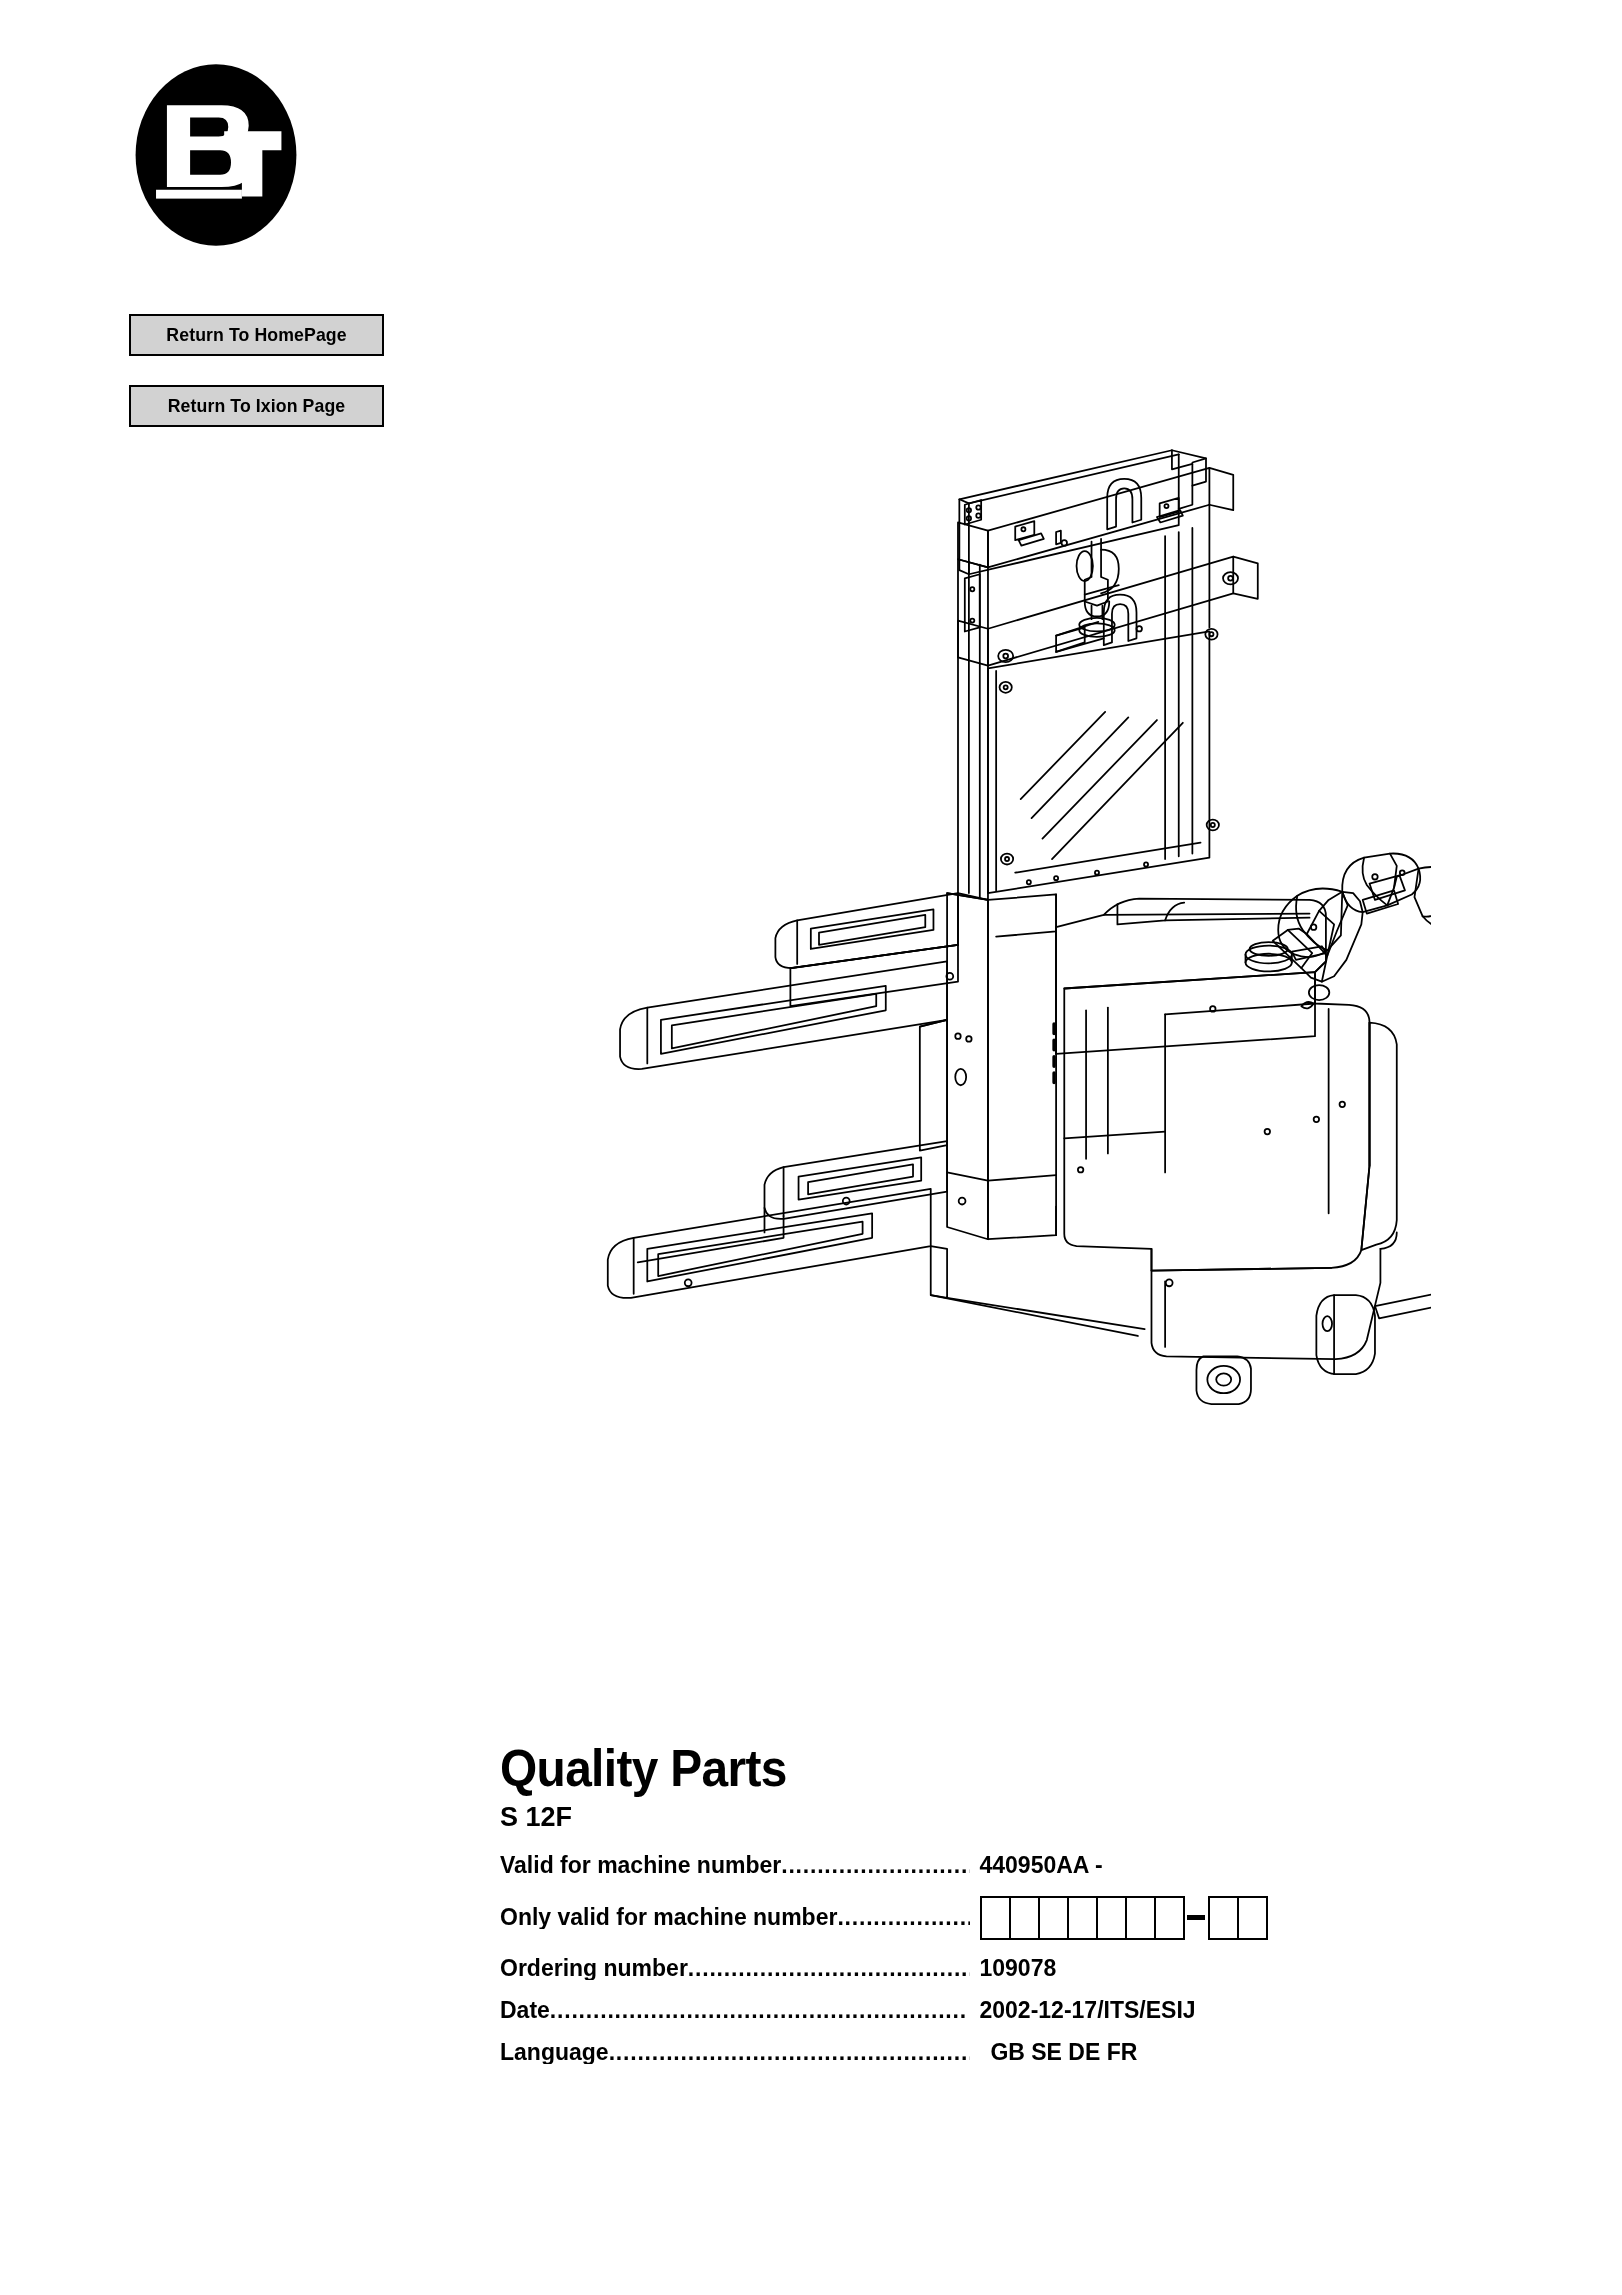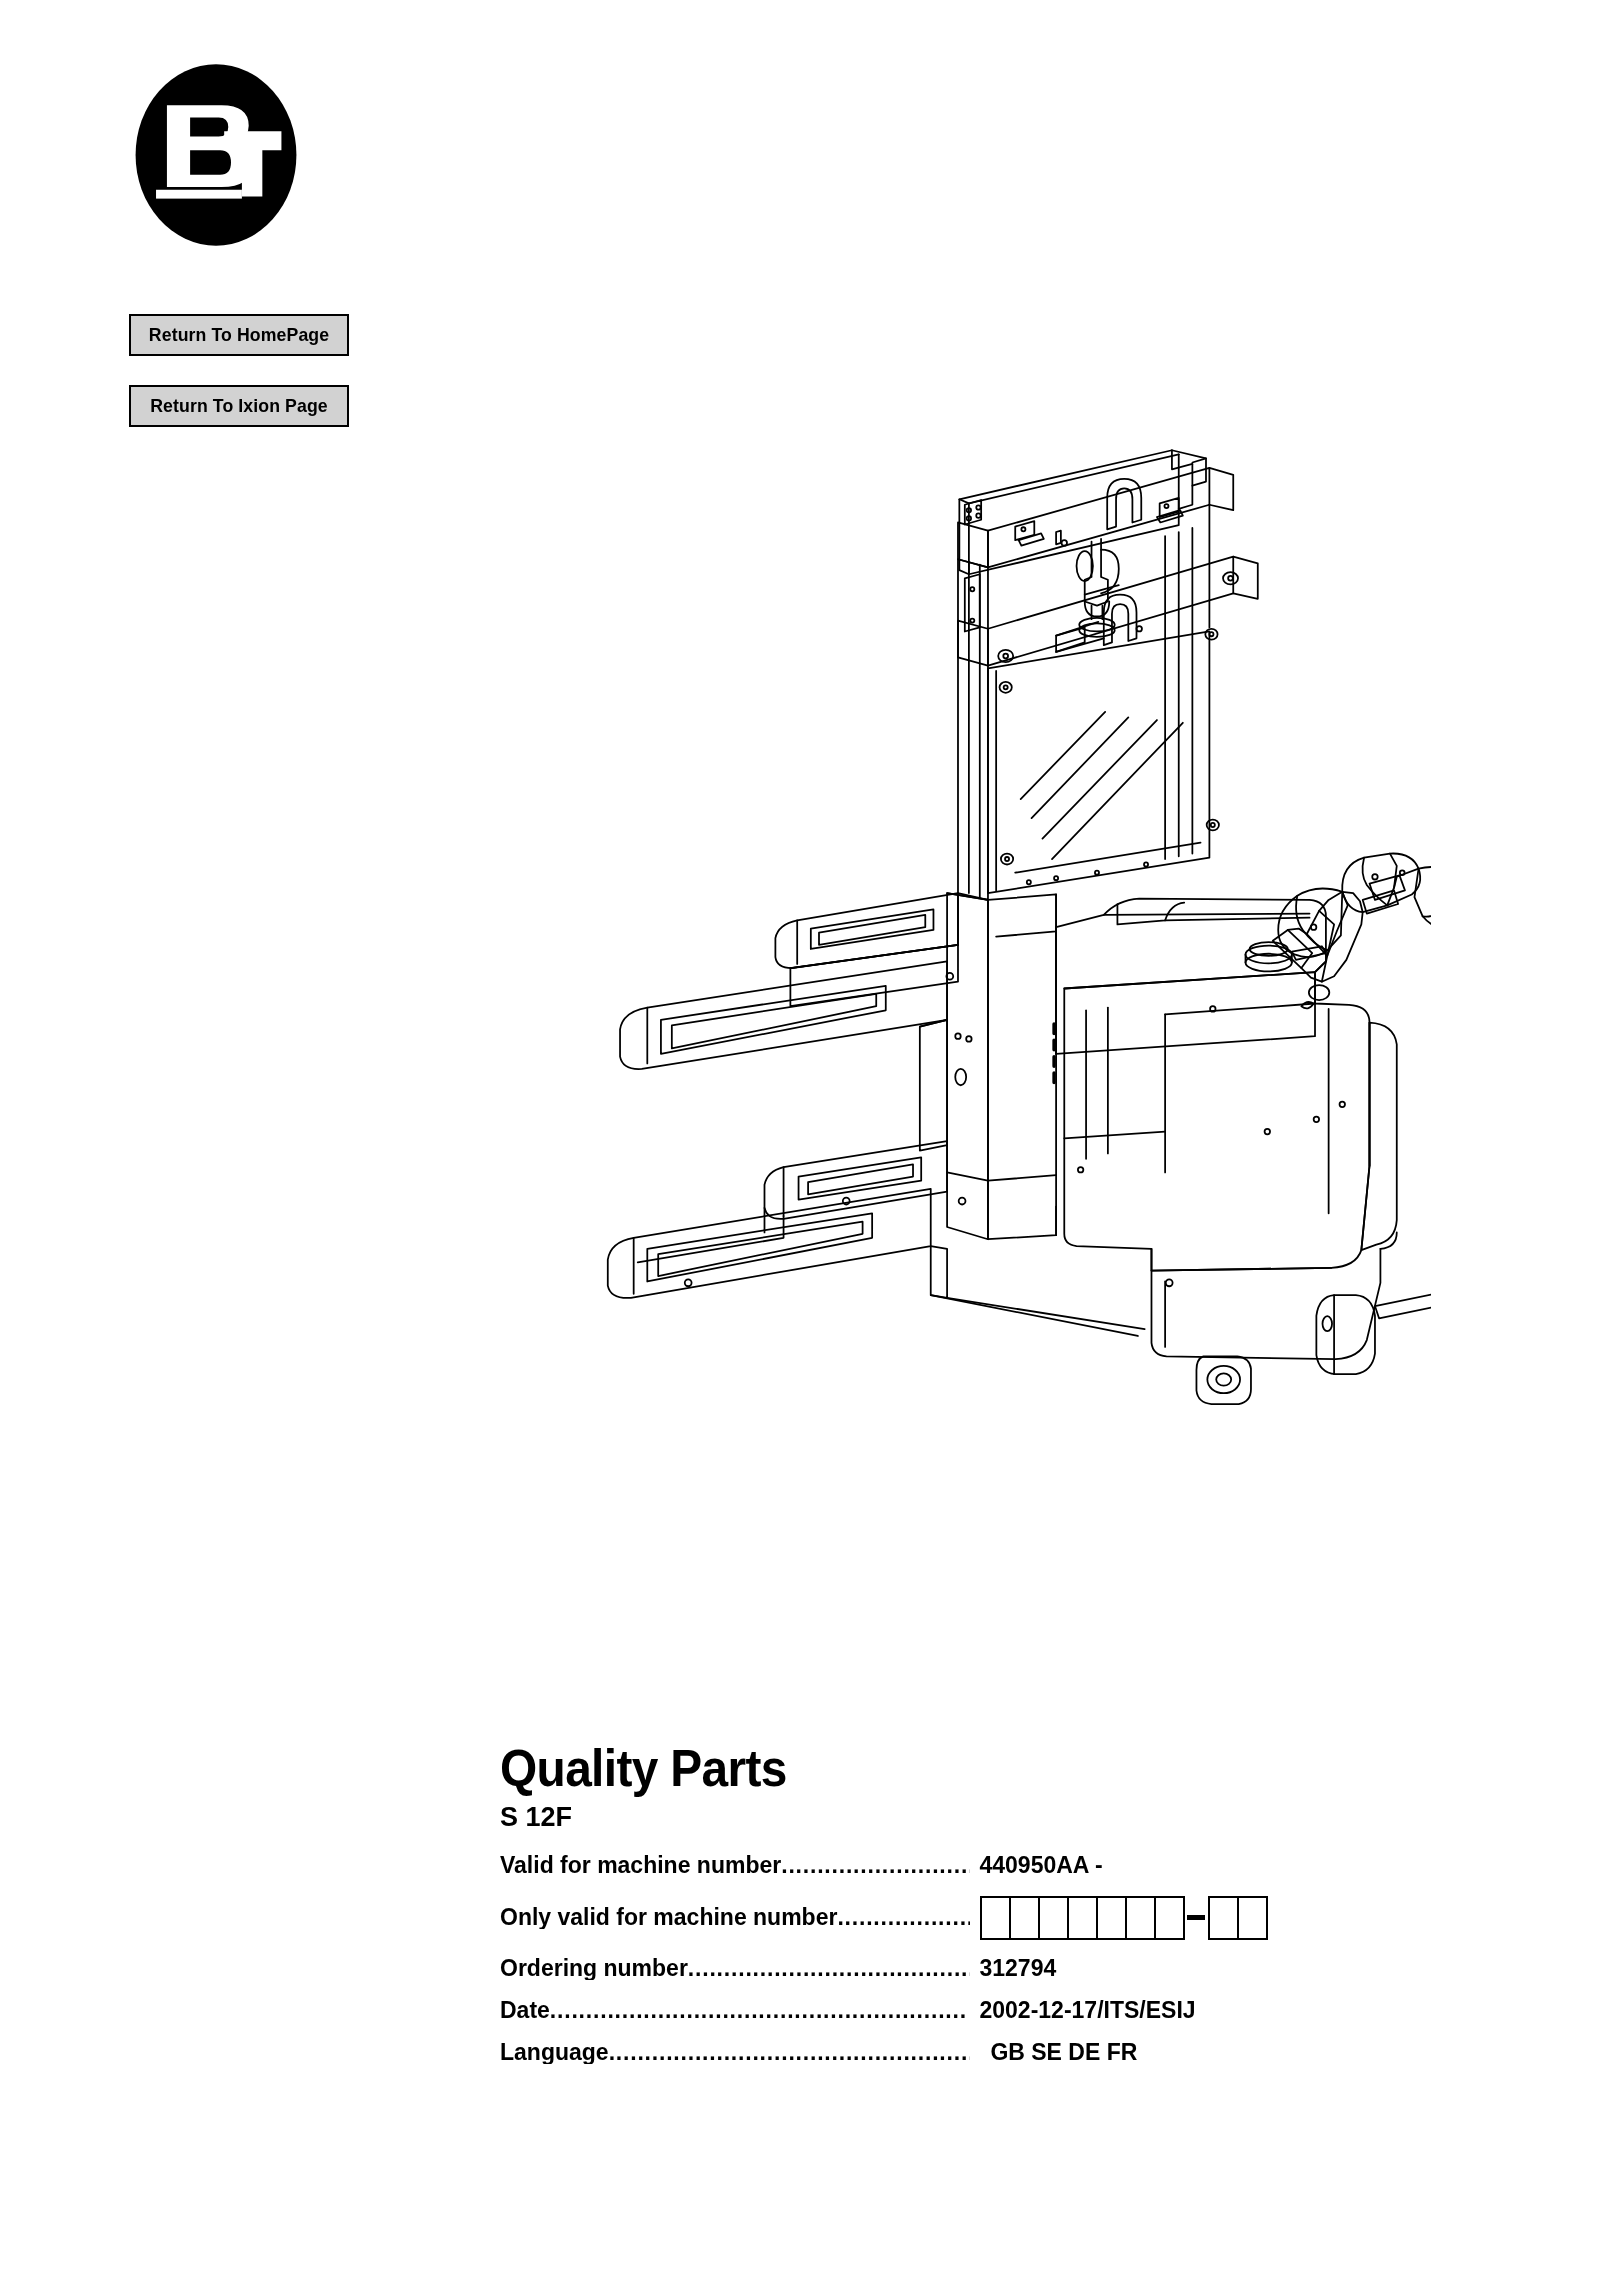--- a/index.html
+++ b/index.html
@@ -34,21 +34,21 @@
 
   
   #nav-buttons {
     position: absolute;
     left: 129px;
     top: 314px;
     width: 273px;
   }
   .nav-button {
     box-sizing: border-box;
-    width: 220px;
+    width: 255px;
     height: 42px;
     background: #d2d2d2;
     border: 2.7px solid #000000;
     display: flex;
     align-items: center;
     justify-content: center;
     font-size: 17.7px;
     font-weight: bold;
     letter-spacing: 0.1px;
     font-family: "Liberation Sans", sans-serif;
@@ -453,21 +453,21 @@
           <div class="mn-box"></div>
         </div>
     </div>
   </div>
 
   <div class="spec-row">
     <div class="spec-label-wrap">
       <span class="spec-label">Ordering number </span>
       <span class="spec-dots">..........................................................</span>
     </div>
-    <span class="spec-value">312794</span>
+    <span class="spec-value">109078</span>
   </div>
 
   <div class="spec-row">
     <div class="spec-label-wrap">
       <span class="spec-label">Date </span>
       <span class="spec-dots">..........................................................</span>
     </div>
     <span class="spec-value">2002-12-17/ITS/ESIJ</span>
   </div>
 

